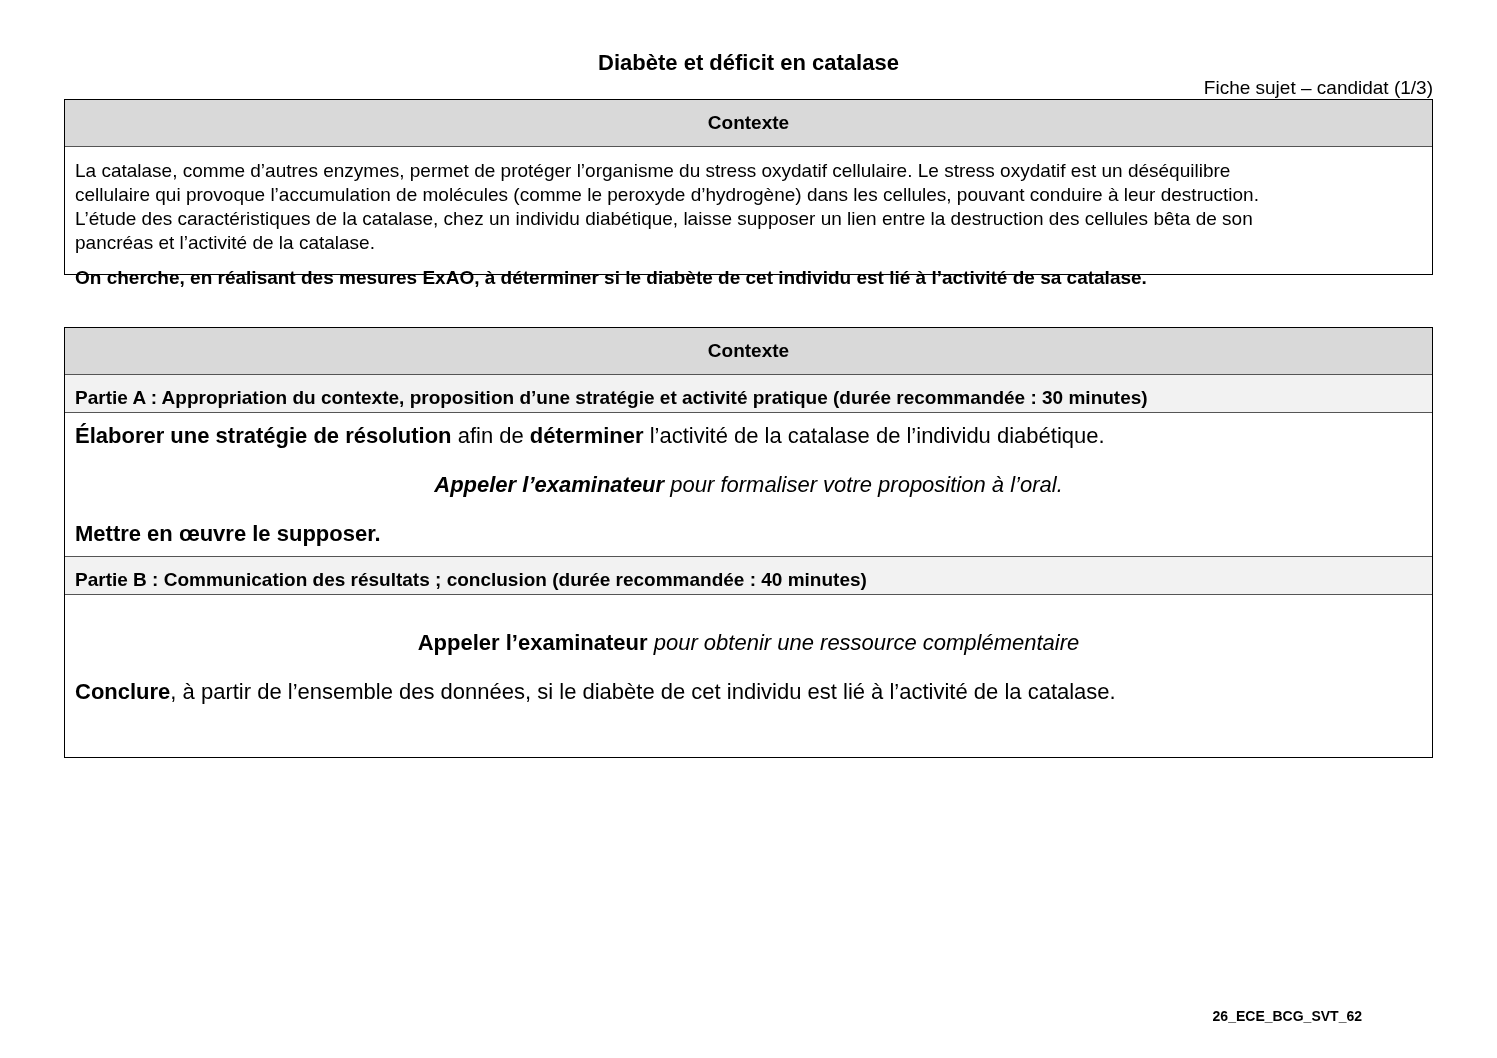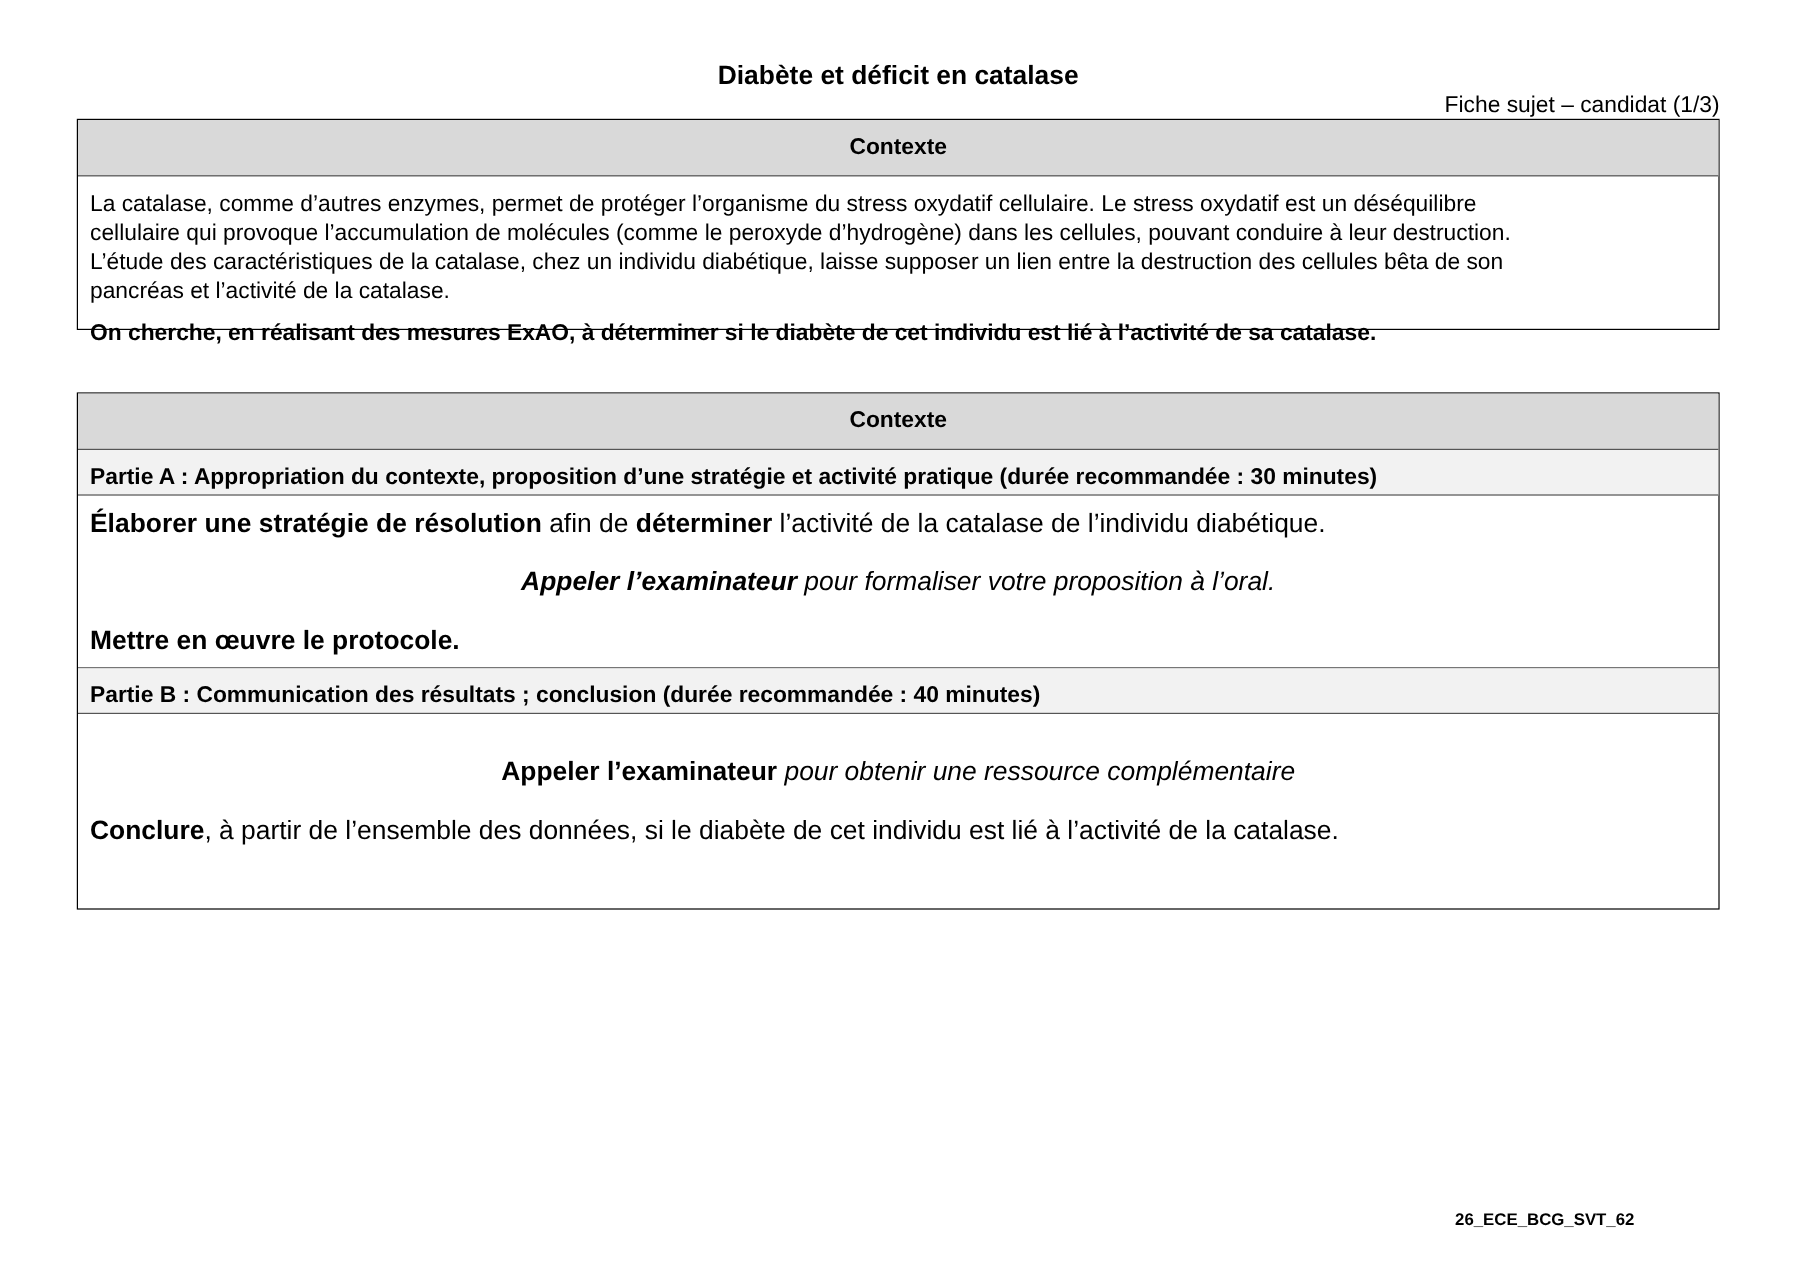--- a/index.html
+++ b/index.html
@@ -115,21 +115,21 @@
   <div class="instr-block">
     <div class="line">
       <b>Élaborer une stratégie de résolution</b><span> afin de </span><b>déterminer</b><span> l’activité de la catalase de l’individu diabétique.</span>
     </div>
     <div class="gap"></div>
     <div class="line centered">
       <i><b>Appeler l’examinateur</b><span> pour formaliser votre proposition à l’oral.</span></i>
     </div>
     <div class="gap"></div>
     <div class="line">
-      <b>Mettre en œuvre le protocole.</b>
+      <b>Mettre en œuvre le supposer.</b>
     </div>
   </div>
 
   <div class="sub-hdr">Partie B : Communication des résultats ; conclusion (durée recommandée : 40 minutes)</div>
   <div class="instr-block last">
     <div class="gap"></div>
     <div class="line centered">
       <b>Appeler l’examinateur</b><i> pour obtenir une ressource complémentaire</i>
     </div>
     <div class="gap"></div>

